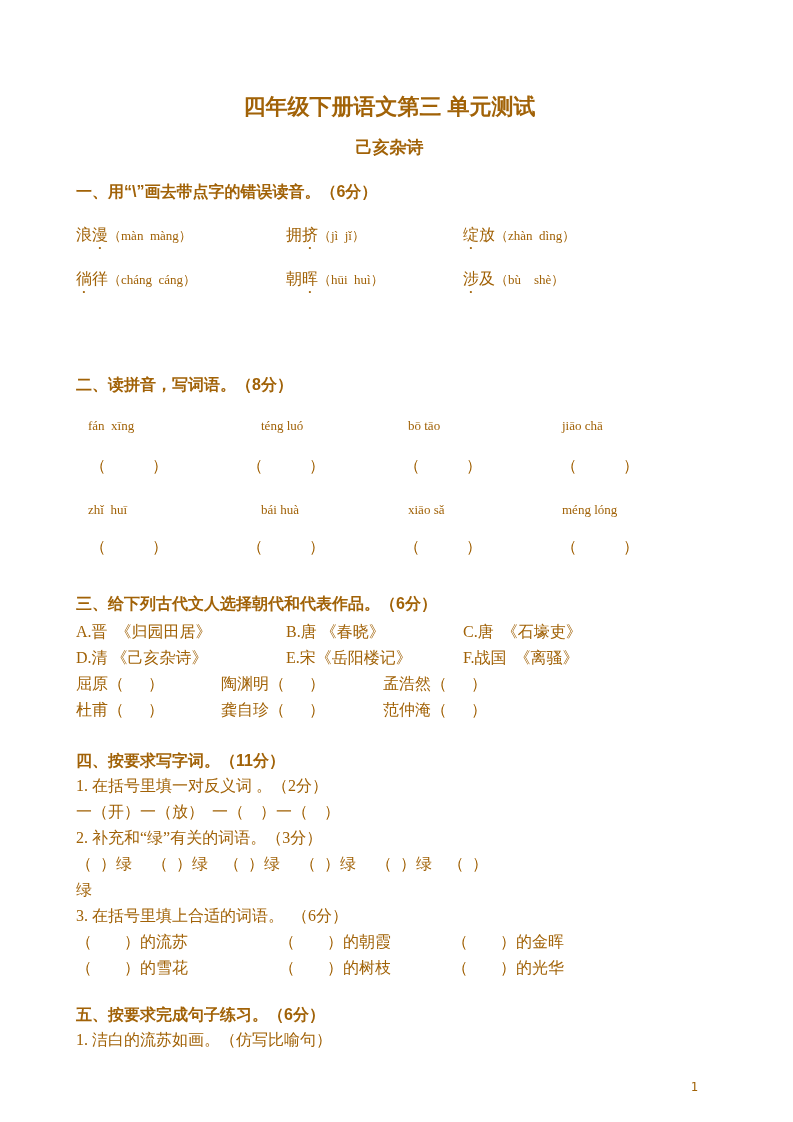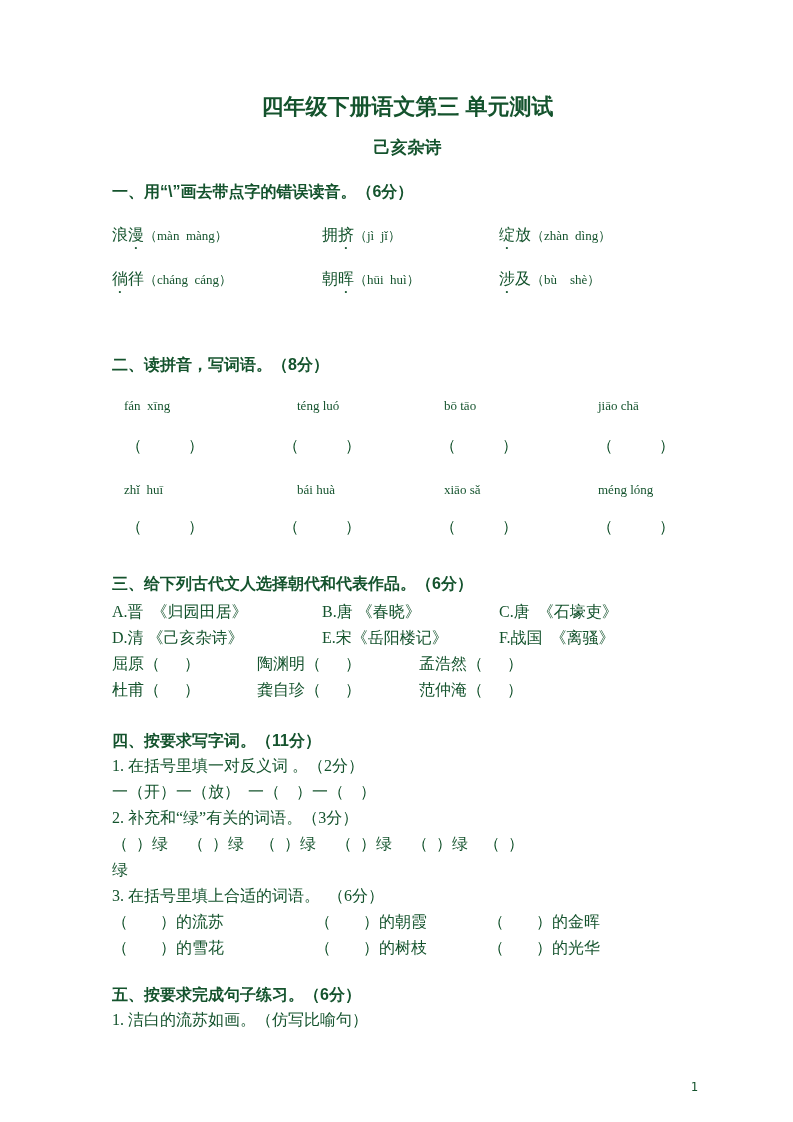--- a/index.html
+++ b/index.html
@@ -1,23 +1,23 @@
 <!DOCTYPE html>
 <html><head>
 <meta charset="utf-8">
 <style>
   html,body{margin:0;padding:0;background:#888;}
   .page{
     position:relative;
     width:793px;height:1122px;
     margin:0 auto;
     background:#ffffff;
-    color:#14532d;
+    color:#a16207;
     box-sizing:border-box;
-    padding:92px 90px 0 112px;
+    padding:92px 90px 0 76px;
     overflow:hidden;
     font-family:"Liberation Serif","DejaVu Serif",serif;
     font-size:16px;
   }
   .doc-title{
     font-family:"Liberation Sans","DejaVu Sans",sans-serif;
     font-weight:bold;font-size:22px;line-height:30px;text-align:center;
     white-space:pre;
   }
   .doc-subtitle{
@@ -40,21 +40,21 @@
   .s1c2{flex:0 0 177px}
   .s1c3{flex:1 1 auto}
   .pinyin{font-family:Liberation Serif, serif;font-size:13px;white-space:pre;}
   .dot-char{position:relative;display:inline-block;}
   .dot-char::after{
     content:"·";
     position:absolute;left:50%;transform:translateX(-50%);
     bottom:-0.55em;font-weight:bold;font-size:0.8em;line-height:1;
   }
   
-  .s2h{margin-top:60px}
+  .s2h{margin-top:80px}
   .py{padding-left:12px}
   .py1{margin-top:16px}
   .py2{margin-top:18px}
   .pyc1{flex:0 0 173px}
   .pyc2{flex:0 0 147px}
   .pyc3{flex:0 0 154px}
   .pyc4{flex:1 1 auto}
   .paren-row{padding-left:14px;line-height:26px;display:flex;}
   .pr1{margin-top:14px}
   .pr2{margin-top:11px}

